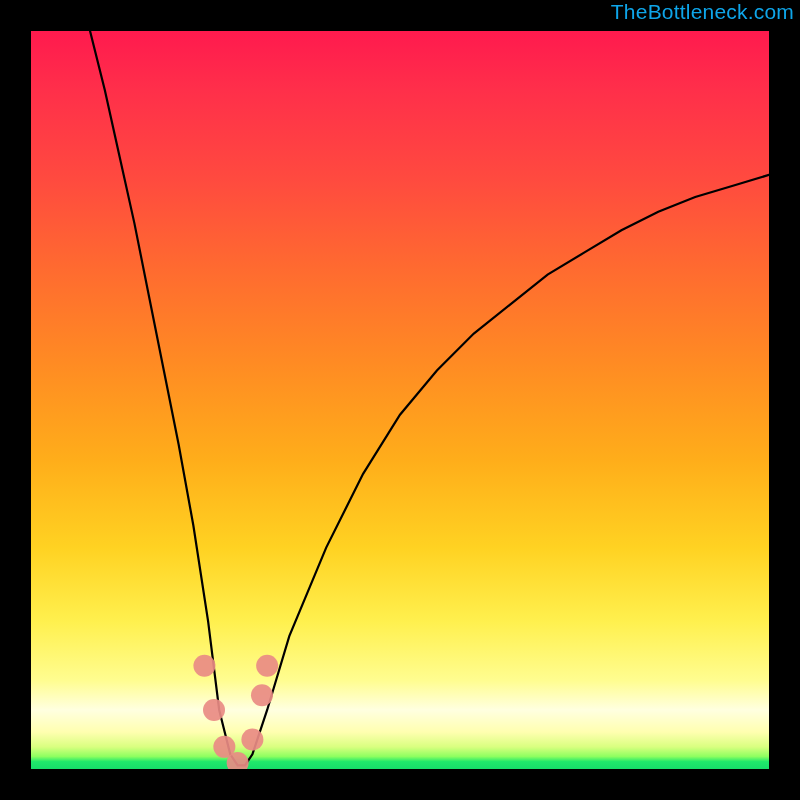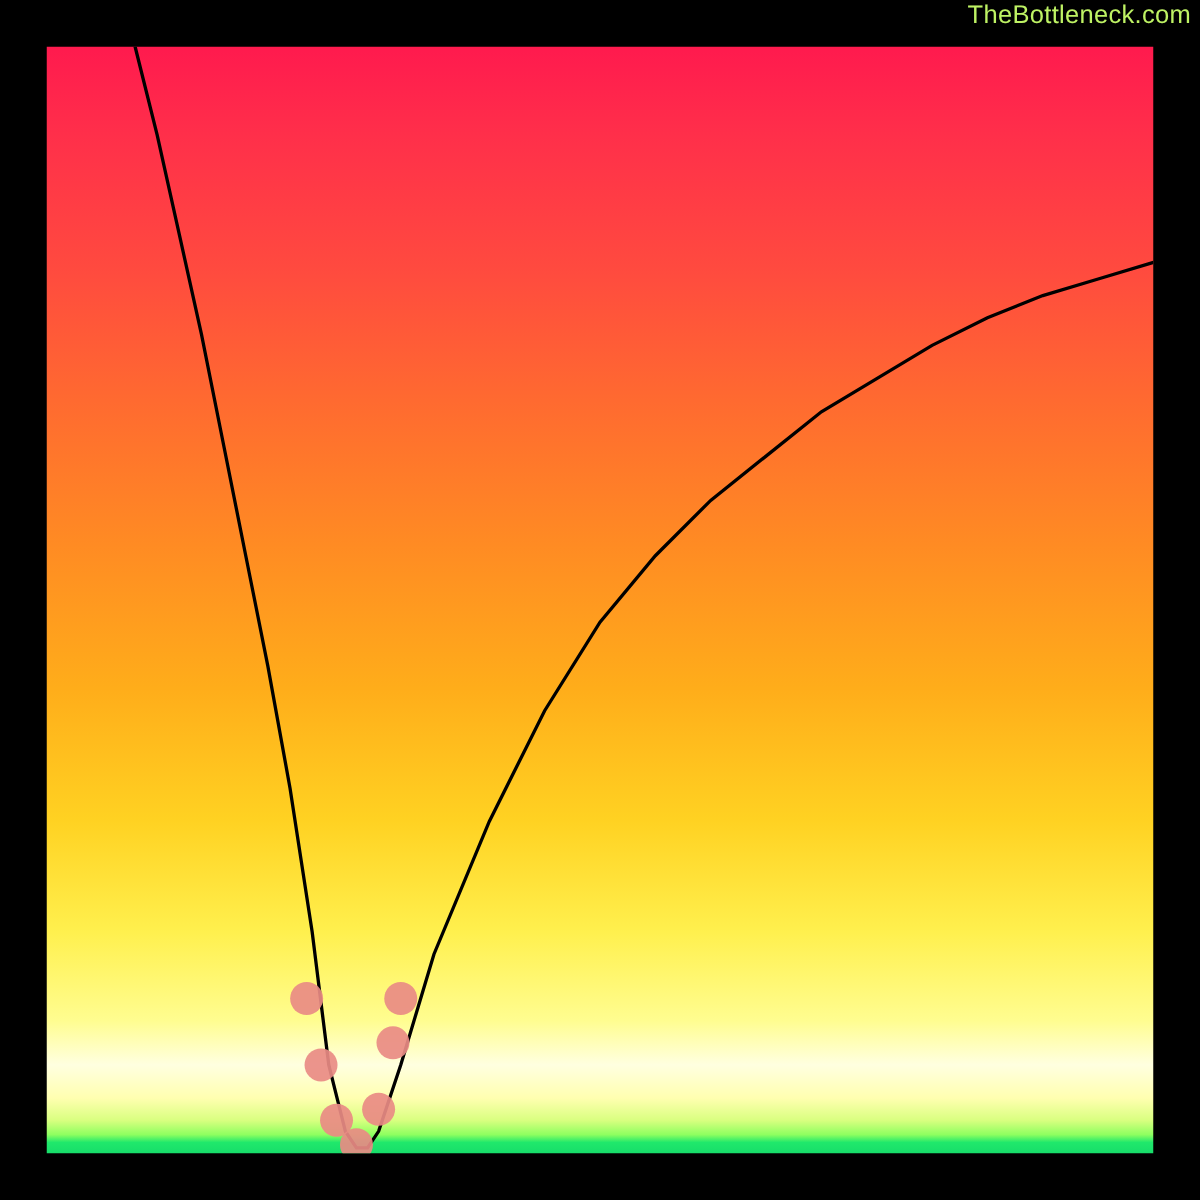--- a/index.html
+++ b/index.html
@@ -39,22 +39,22 @@
       #d9ff80 97%,
       #8eff60 98.3%,
       #20e86b 99%,
       #17dd6a 100%
     );
   }
   .watermark {
     position: absolute;
     top: 0;
     right: 6px;
-    color: #bef264;
-    font-size: 17px;
+    color: #0ea5e9;
+    font-size: 21px;
     font-weight: 500;
     letter-spacing: 0.2px;
     user-select: none;
   }
   svg.curve {
     position: absolute;
     inset: 0;
   }
 </style>
 </head>

